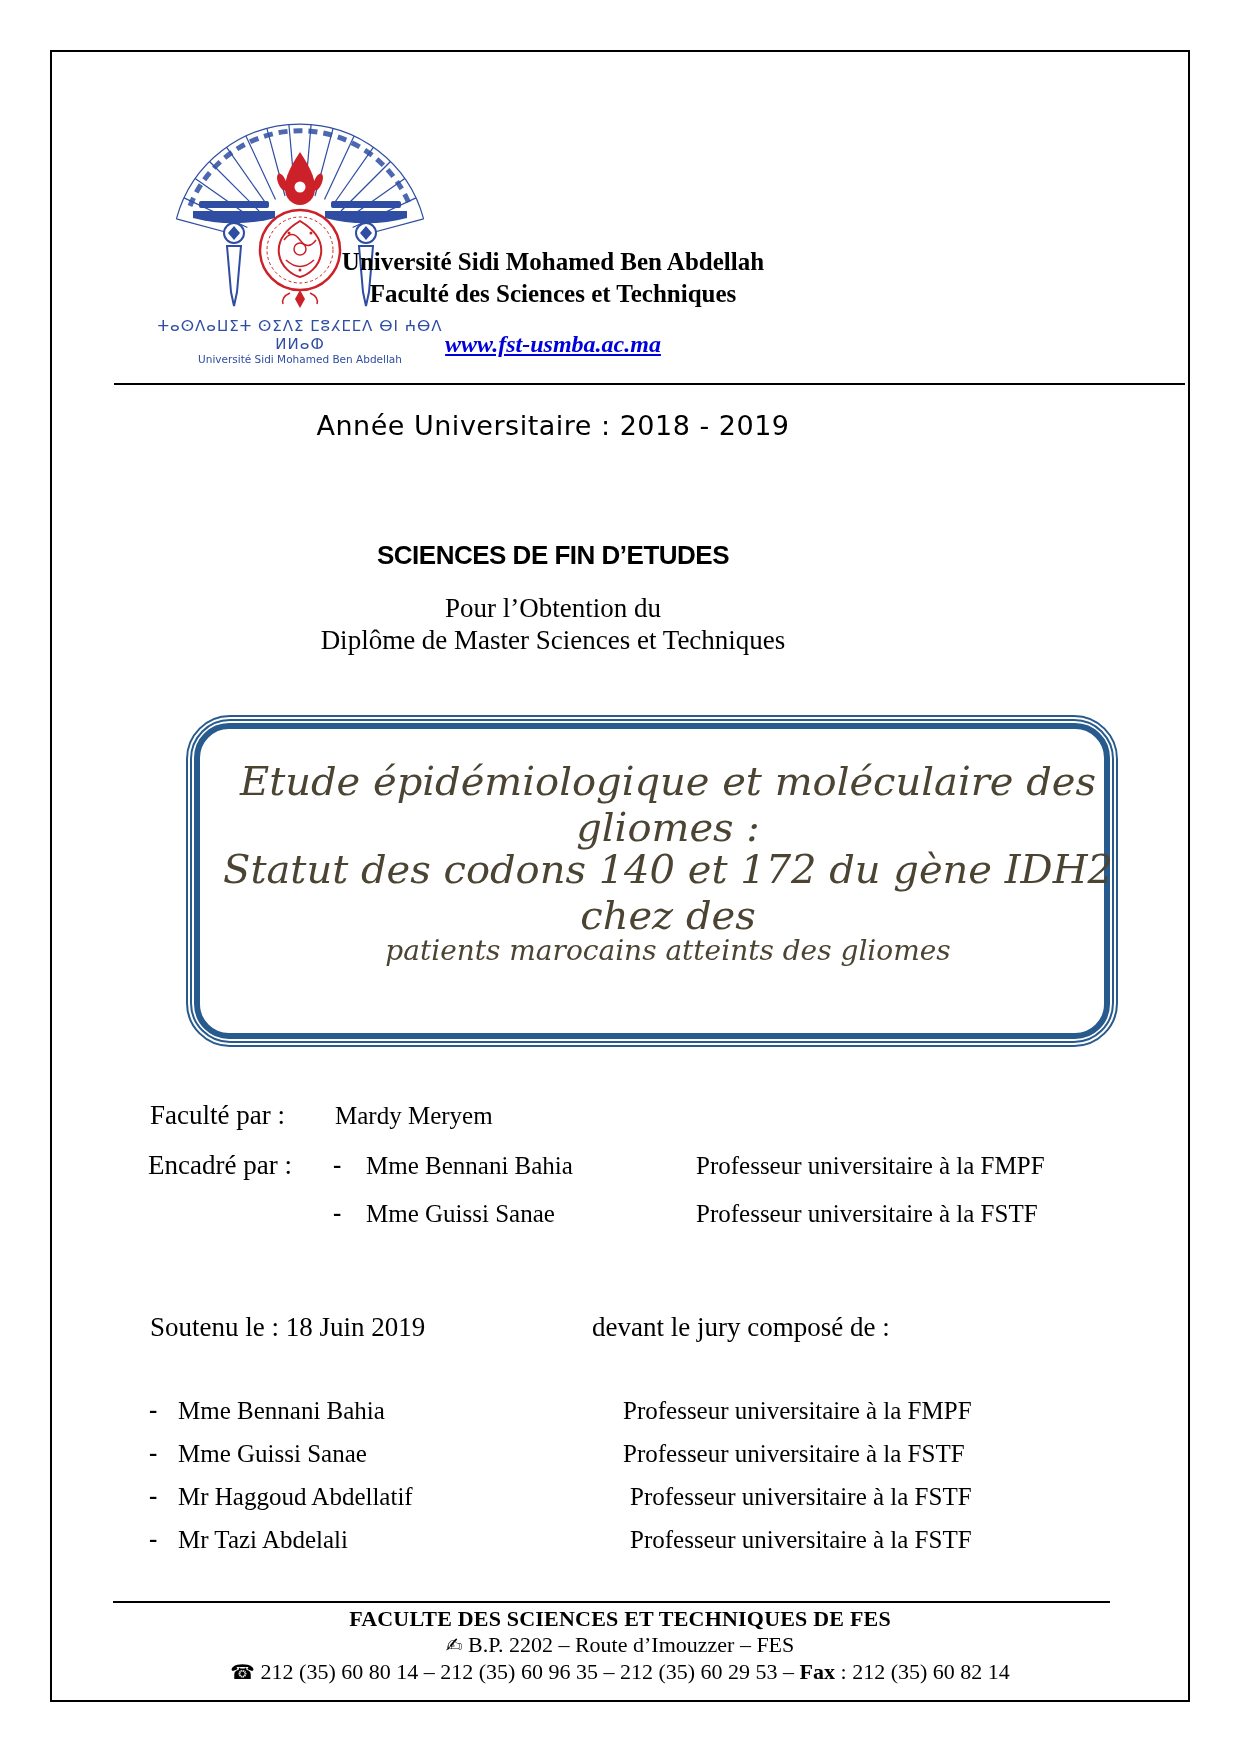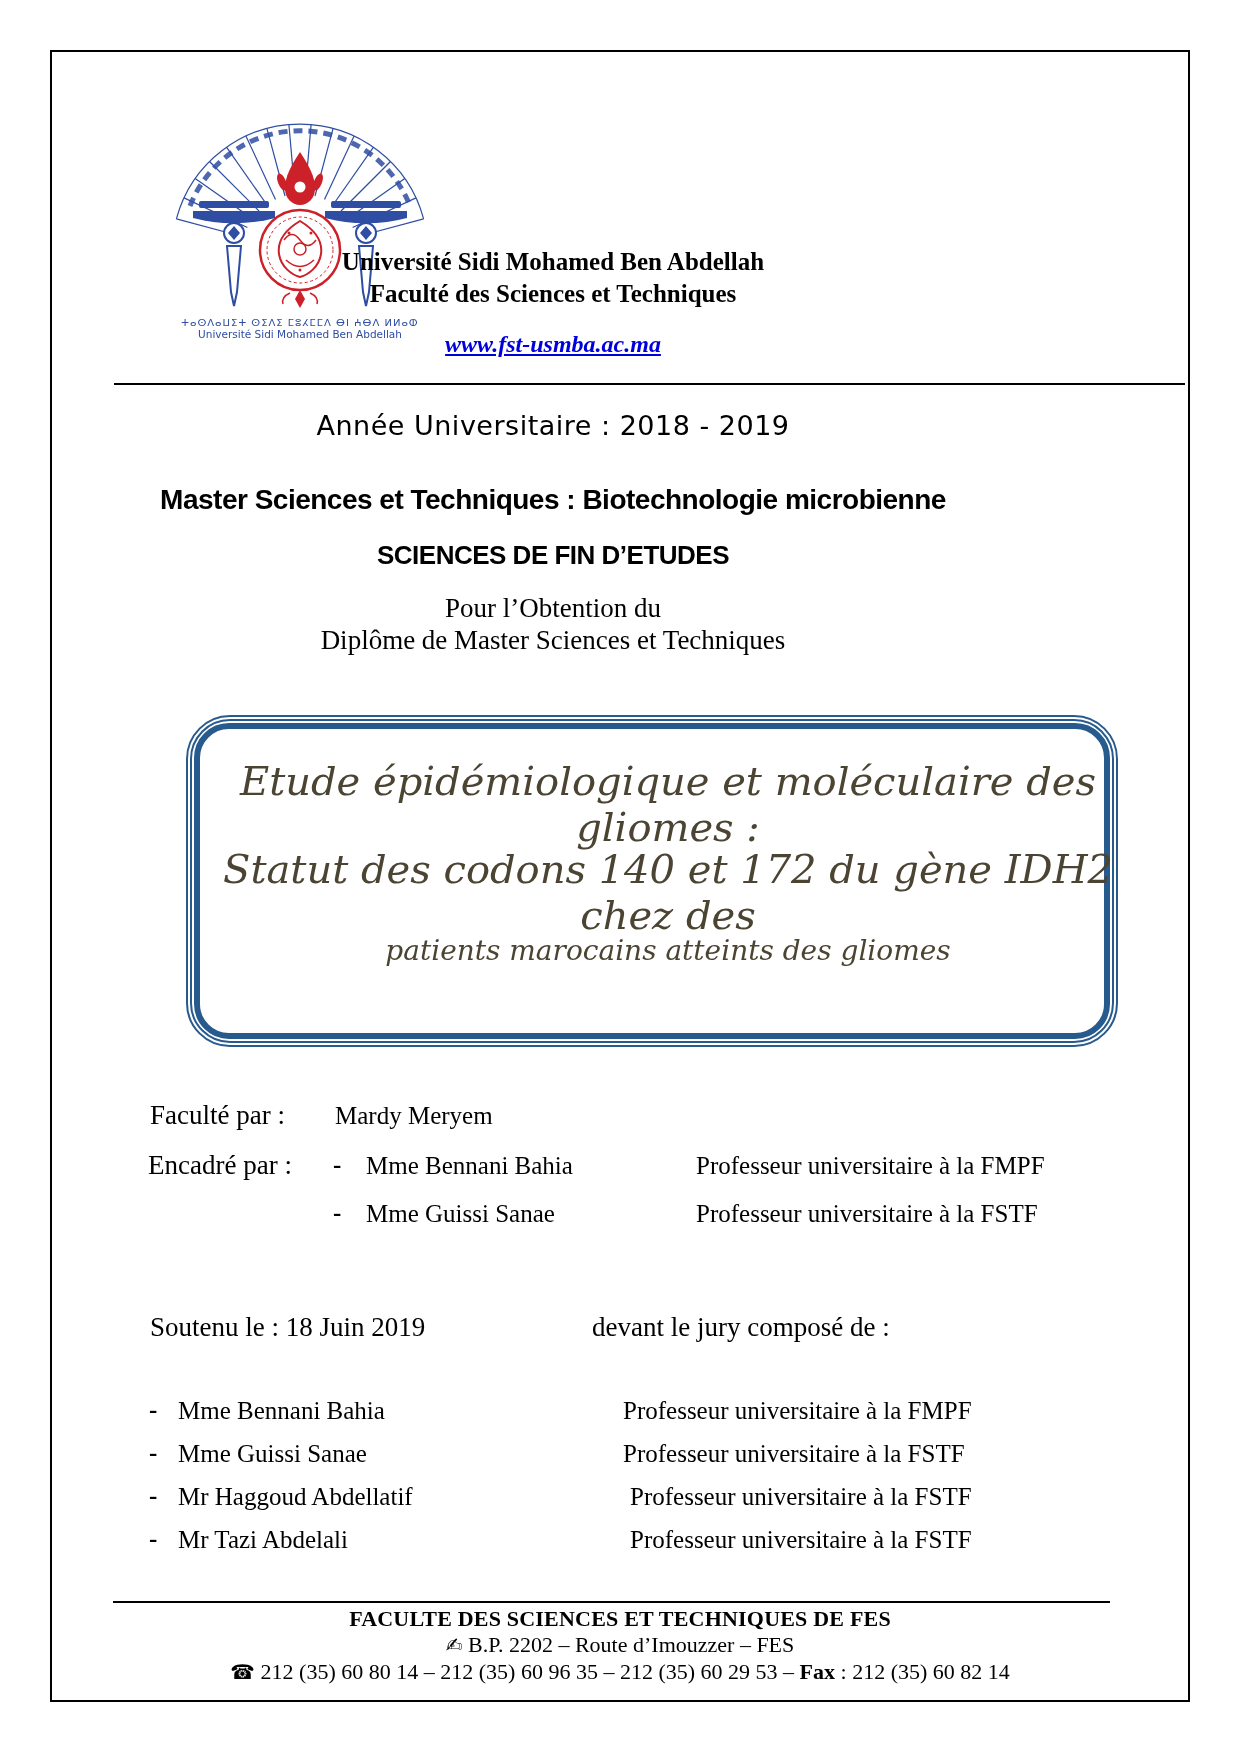--- a/index.html
+++ b/index.html
@@ -48,21 +48,21 @@
   
   .foot-rule { left:113px; top:1601px; width:997px; height:0; border-top:2px solid #000; }
   .foot-block { left:50px; width:1140px; }
   .f1 { top:1606px; font-size:22px; font-weight:bold; letter-spacing:0.2px; }
   .f2 { top:1632px; font-size:22px; }
   .f3 { top:1659px; font-size:22px; }
   .ficon { font-family:"DejaVu Sans", sans-serif; font-size:20px; }
 
   
   .logo { left:135px; top:100px; width:330px; }
-  .logo-cap1 { margin-top:1px; text-align:center; font-family:"DejaVu Sans",sans-serif; font-size:10px; color:#2e4da3; letter-spacing:1px; }
+  .logo-cap1 { margin-top:1px; text-align:center; font-family:"DejaVu Sans",sans-serif; font-size:15px; color:#2e4da3; letter-spacing:1px; }
   .logo-cap2 { text-align:center; font-family:"DejaVu Sans",sans-serif; font-size:10.5px; color:#2e4da3; }
 </style>
 </head>
 <body>
 
 <div class="page">
   <div class="abs page-border"></div>
 
   <div class="abs logo">
     <svg width="330" height="212" viewBox="0 0 330 212">
@@ -132,21 +132,20 @@
   </div>
 
   <div class="abs head-block center uni-line b serif">Université Sidi Mohamed Ben Abdellah</div>
   <div class="abs head-block center fac-line b serif">Faculté des Sciences et Techniques</div>
   <div class="abs head-block center site-line">
     <a href="#" class="site-link serif">www.fst-usmba.ac.ma</a>
   </div>
   <div class="abs head-rule"></div>
 
   <div class="abs head-block center annee comic">Année Universitaire : 2018 - 2019</div>
-  <div class="abs head-block center master sans">Master Sciences et Techniques : Biotechnologie microbienne</div>
   <div class="abs head-block center memoire sans">SCIENCES DE FIN D’ETUDES</div>
   <div class="abs head-block center pour serif">Pour l’Obtention du</div>
   <div class="abs head-block center diplome serif">Diplôme de Master Sciences et Techniques</div>
 
   <div class="abs tbox">
     <div class="tbox2">
       <div class="tbox3"></div>
     </div>
   </div>
   <div class="abs title-wrap center t1 display">Etude épidémiologique et moléculaire des gliomes :</div>

